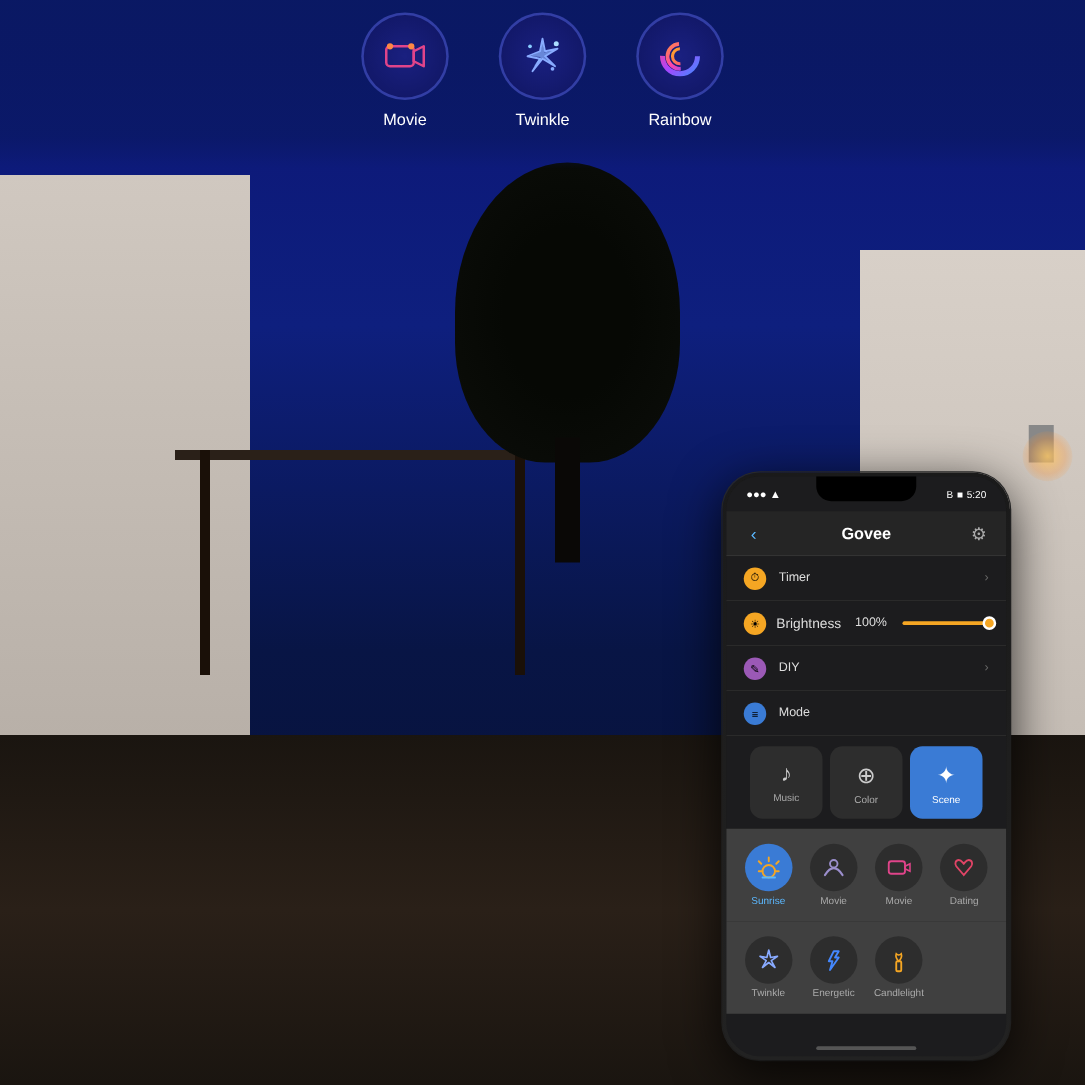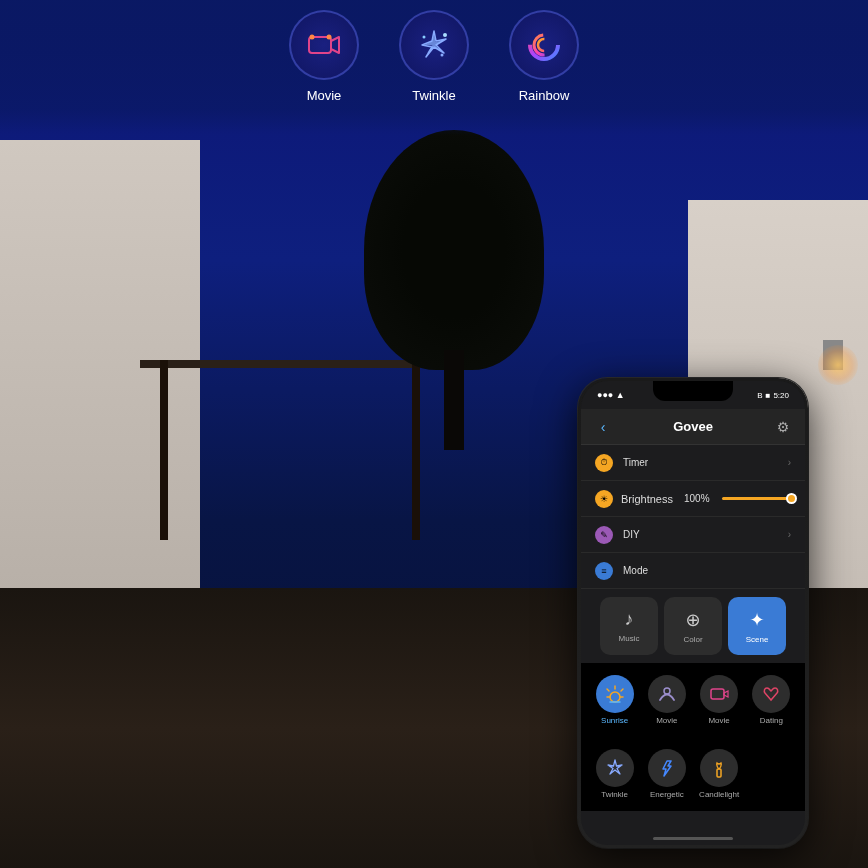--- a/index.html
+++ b/index.html
@@ -376,21 +376,21 @@
       text-align: center;
       background: #1c1c1e;
       line-height: 1.3;
     }
 
     
     .scene-grid {
       display: grid;
       grid-template-columns: repeat(4, 1fr);
       gap: 1px;
-      background: #000000;
+      background: #404040;
       padding: 6px 8px;
     }
     .scene-item {
       display: flex; flex-direction: column;
       align-items: center; gap: 3px;
       padding: 6px 2px;
       cursor: pointer;
     }
     .scene-icon-circle {
       width: 38px; height: 38px;

